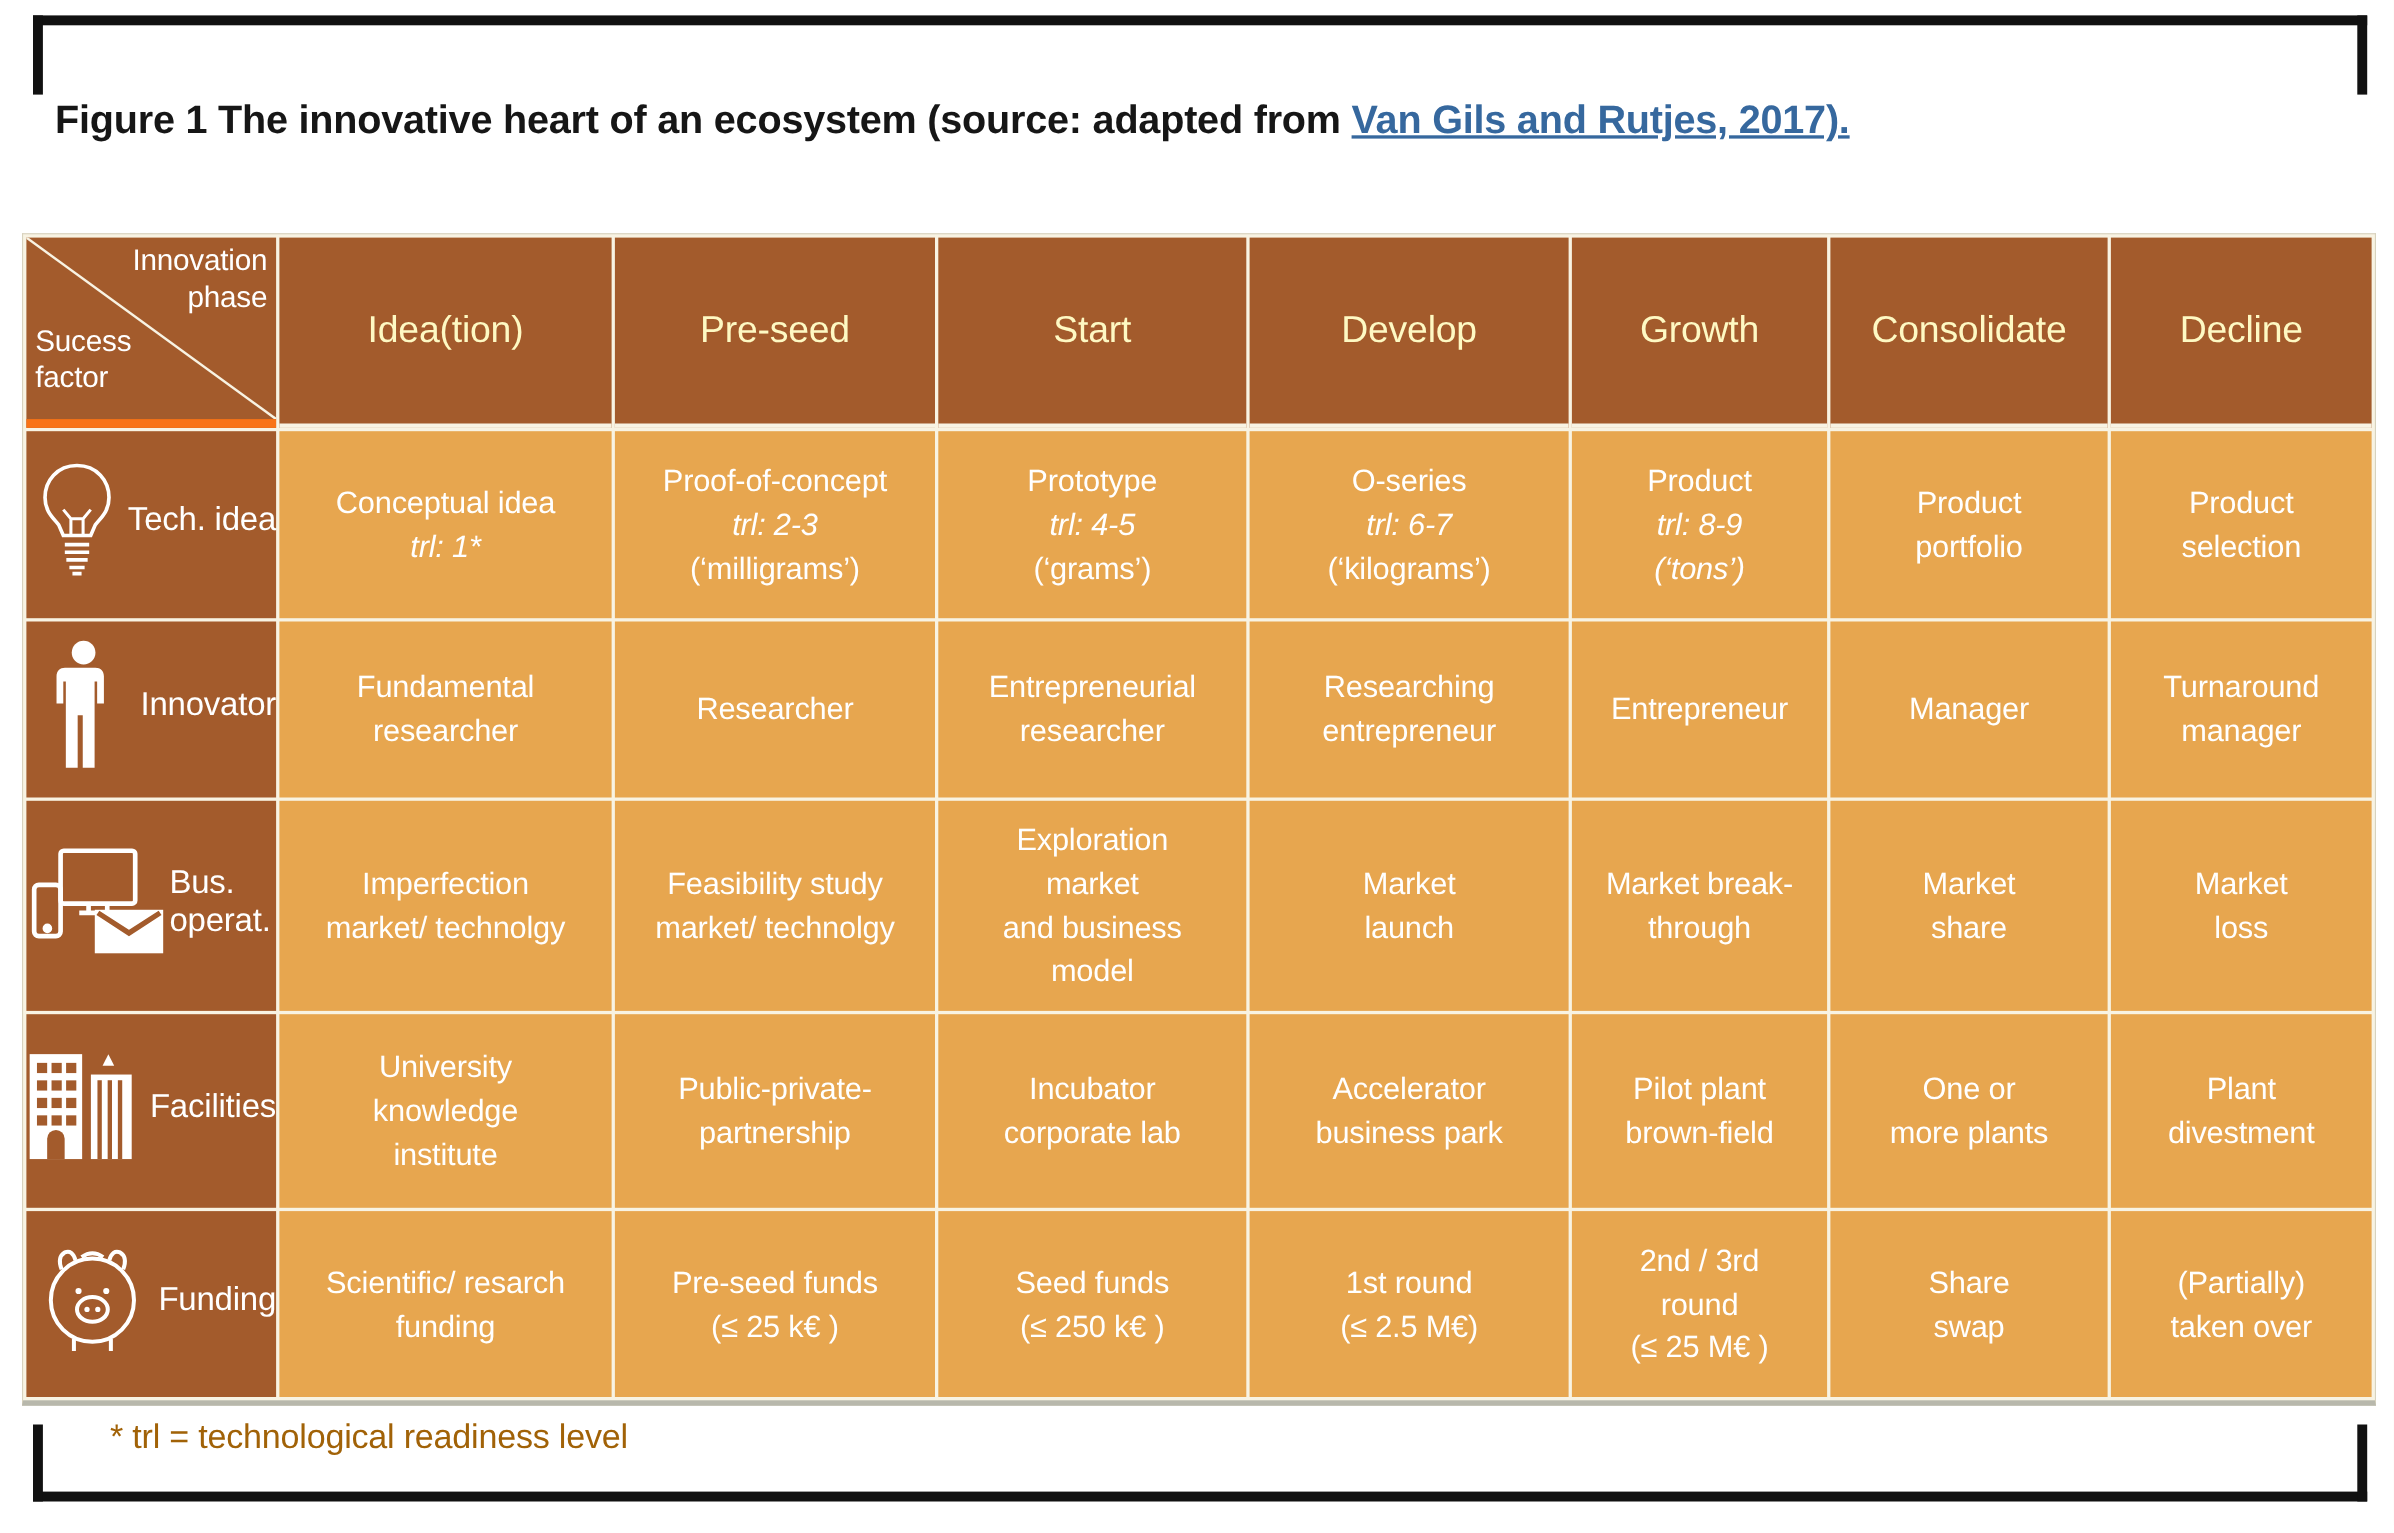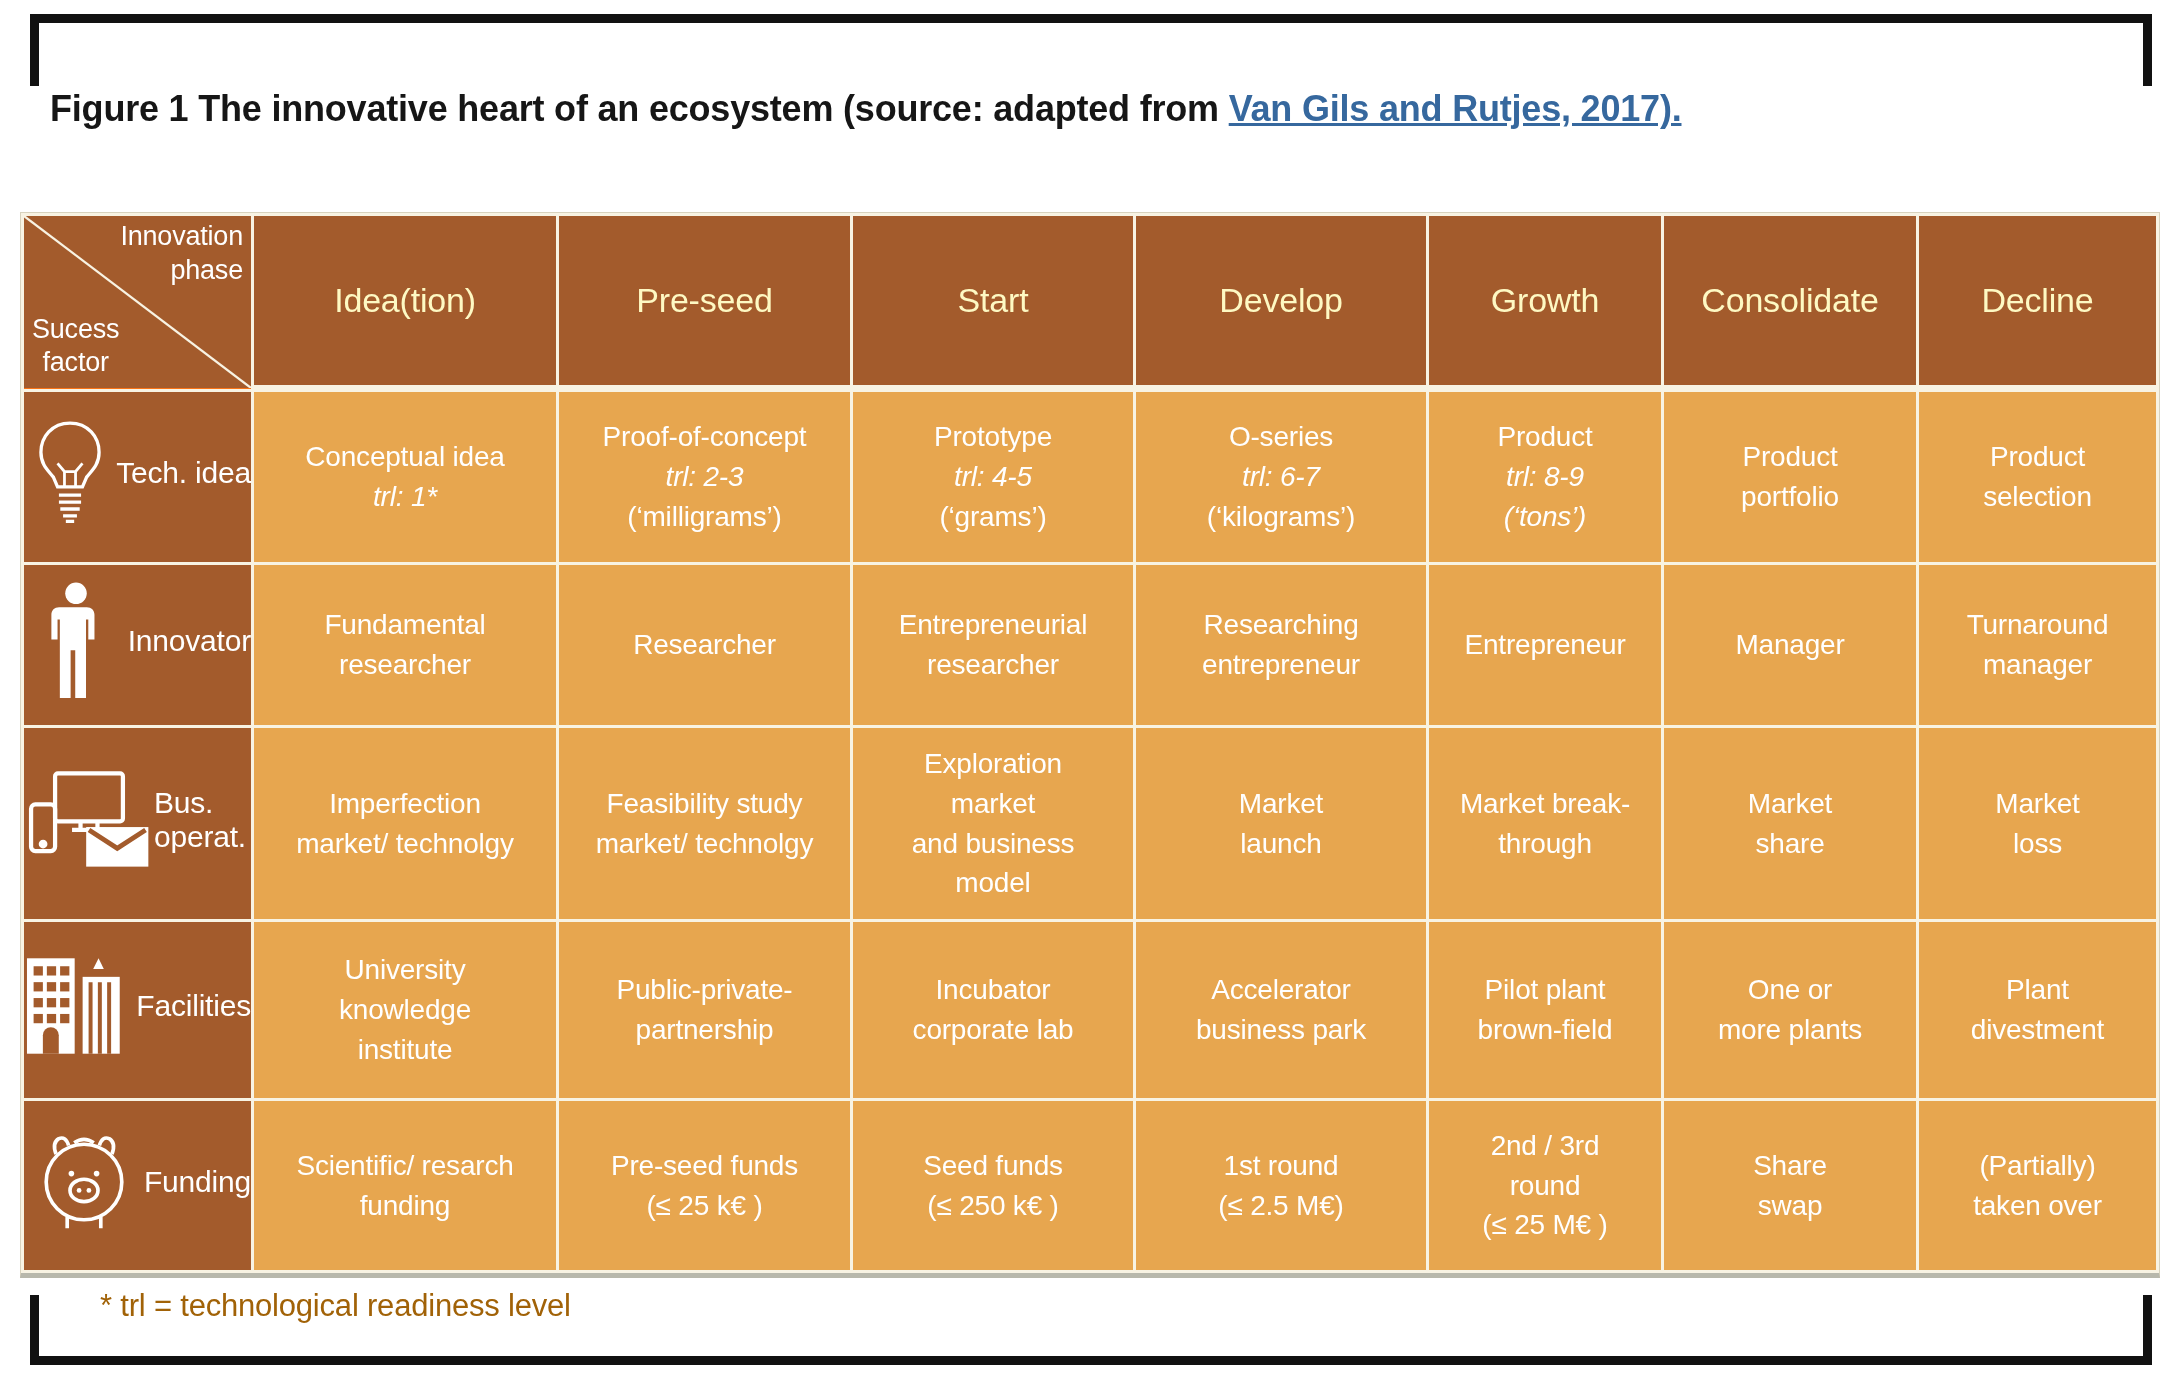--- a/index.html
+++ b/index.html
@@ -17,24 +17,24 @@
   .tablewrap{position:absolute;left:20px;top:212px;width:2140px;height:1066px;
      box-sizing:border-box;background:#f8f3e3;
      border:1px solid #d8d2bd;border-bottom:5px solid #b8b8ac;
      padding:3px;display:grid;
      grid-template-columns:227px 302px 291px 280px 290px 232px 252px 1fr;
      grid-template-rows:173px 170px 160px 191px 176px 1fr;
      gap:3px;}
   .hcell{background:#a35b2c;color:#fef9c3;display:flex;align-items:center;justify-content:center;
      font-size:34px;border-bottom:4px solid #f8f3e3;}
   .corner{background:#a35b2c;position:relative;color:#fff;font-size:27px;line-height:1.25;
-     border-bottom:1px solid #f97316;padding-left:16px;}
+     border-bottom:8px solid #f97316;padding-left:16px;}
   .corner svg{position:absolute;left:0;top:0;width:100%;height:100%;}
   .corner .tr{position:absolute;top:4px;right:8px;text-align:right;}
-  .corner .bl{position:absolute;bottom:8px;left:8px;text-align:center;}
+  .corner .bl{position:absolute;bottom:20px;left:8px;text-align:left;}
   .labelcell{background:#a35b2c;color:#fff;display:flex;flex-direction:row;
      align-items:center;justify-content:flex-end;padding-bottom:8px;font-size:30px;}
   .labelcell .ic{flex:1;display:flex;align-items:center;justify-content:center;}
   .cell{background:#e7a64f;color:#fff;display:flex;flex-direction:column;
      align-items:center;justify-content:center;text-align:center;
      font-size:28px;line-height:1.42;padding:4px 6px;box-sizing:border-box;}
   .cell .it{font-style:italic;}
 
   
   .footnote{position:absolute;left:100px;top:1288px;font-size:31px;color:#a16207;}

